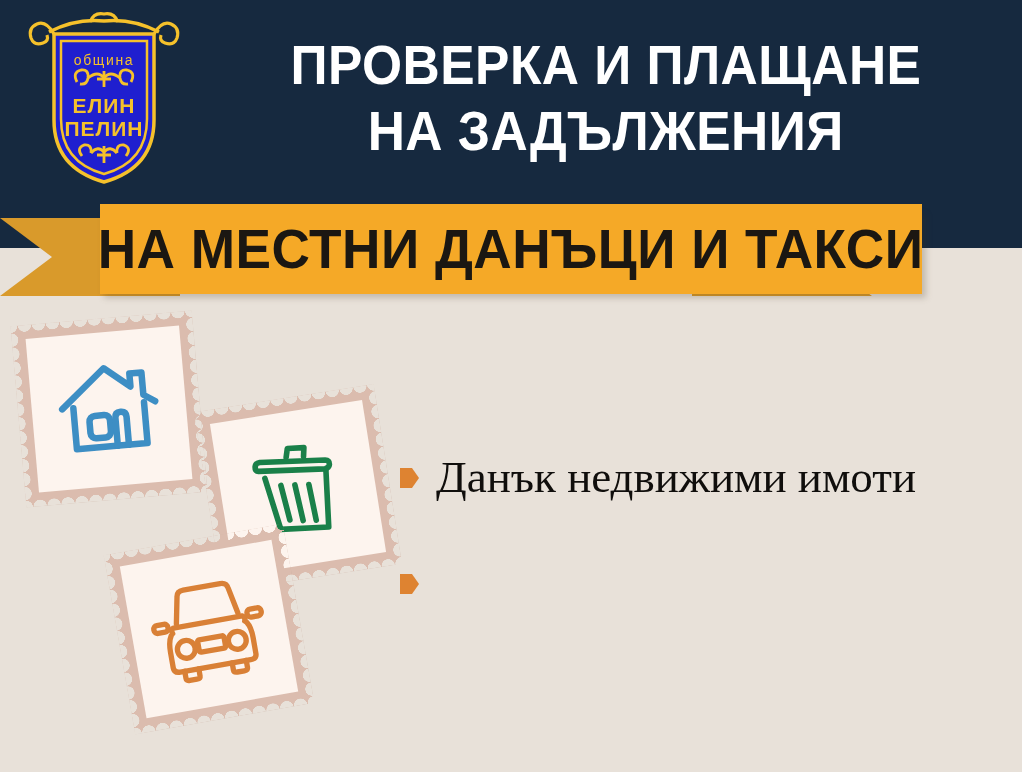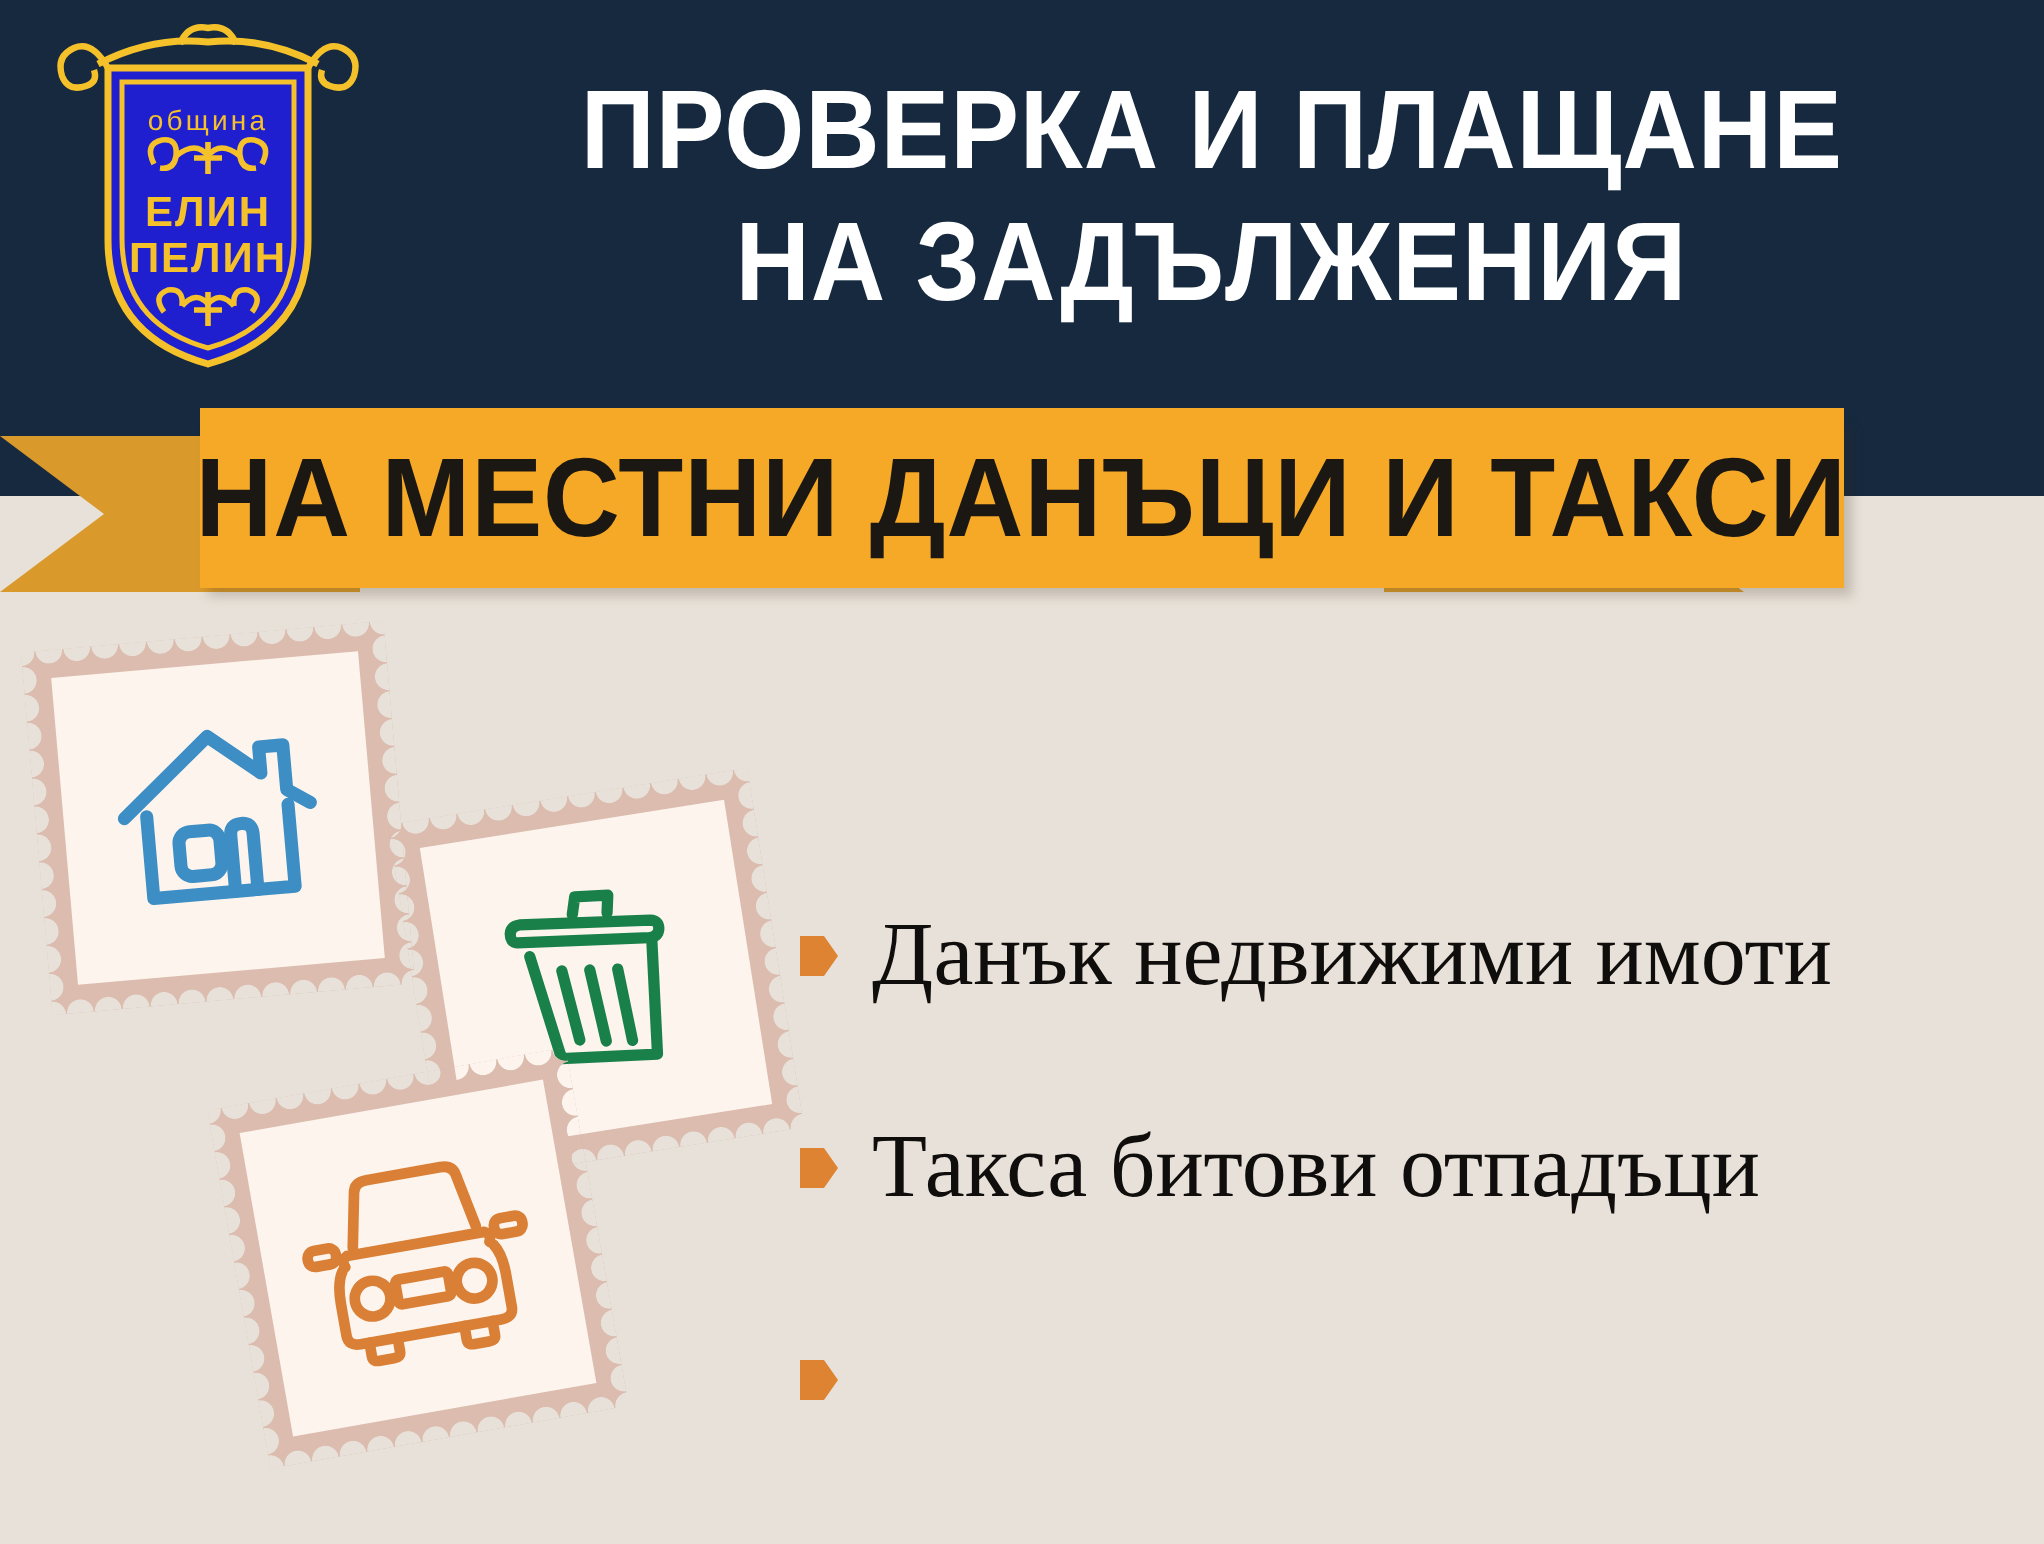--- a/index.html
+++ b/index.html
@@ -304,32 +304,24 @@
 
     <div class="bullet-row">
       <span class="bullet-marker">
         <svg viewBox="0 0 22 26" width="22" height="26">
           <path d="M2 3 L14 3 L21 13 L14 23 L2 23 Z" fill="#de8331"></path>
         </svg>
       </span>
       <span class="bullet-label">Данък недвижими имоти</span>
     </div>
 
+
     <div class="bullet-row">
       <span class="bullet-marker">
         <svg viewBox="0 0 22 26" width="22" height="26">
           <path d="M2 3 L14 3 L21 13 L14 23 L2 23 Z" fill="#de8331"></path>
         </svg>
       </span>
-      <span class="bullet-label">Такса битови отпадъци</span>
-    </div>
-
-    <div class="bullet-row">
-      <span class="bullet-marker">
-        <svg viewBox="0 0 22 26" width="22" height="26">
-          <path d="M2 3 L14 3 L21 13 L14 23 L2 23 Z" fill="#de8331"></path>
-        </svg>
-      </span>
     </div>
 
   </div>
 
 </div>
 
 </body></html>

